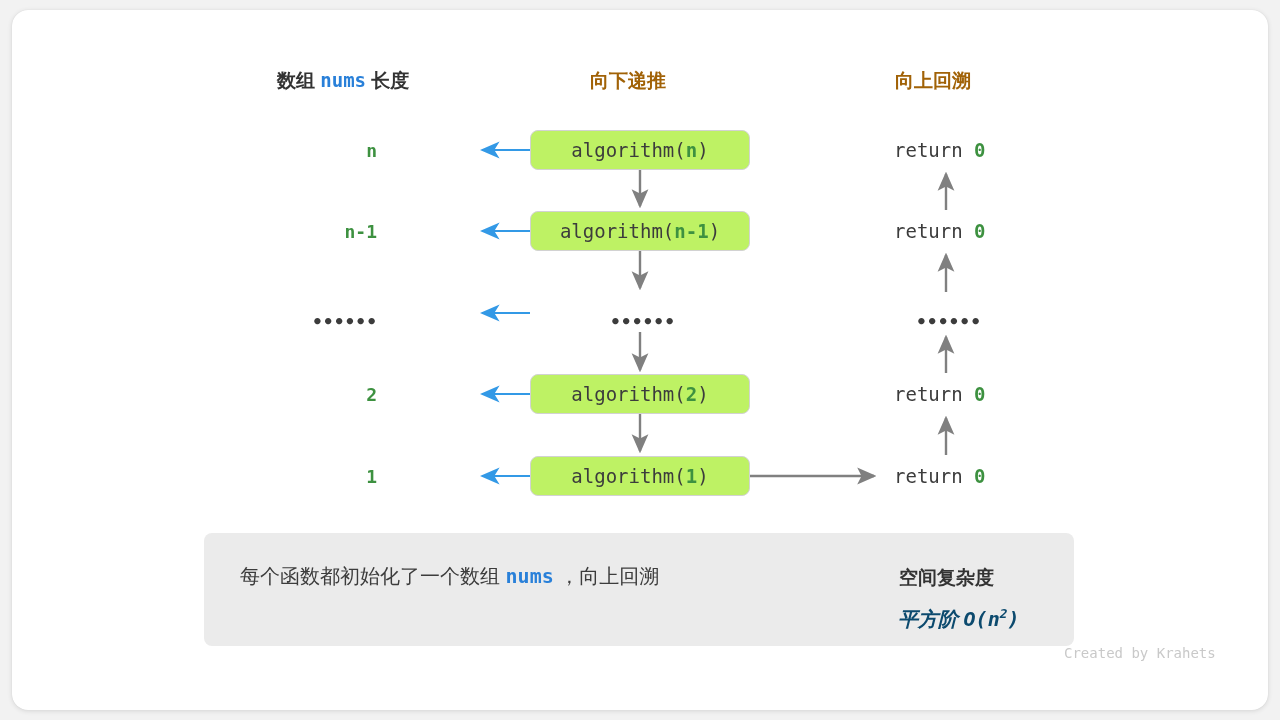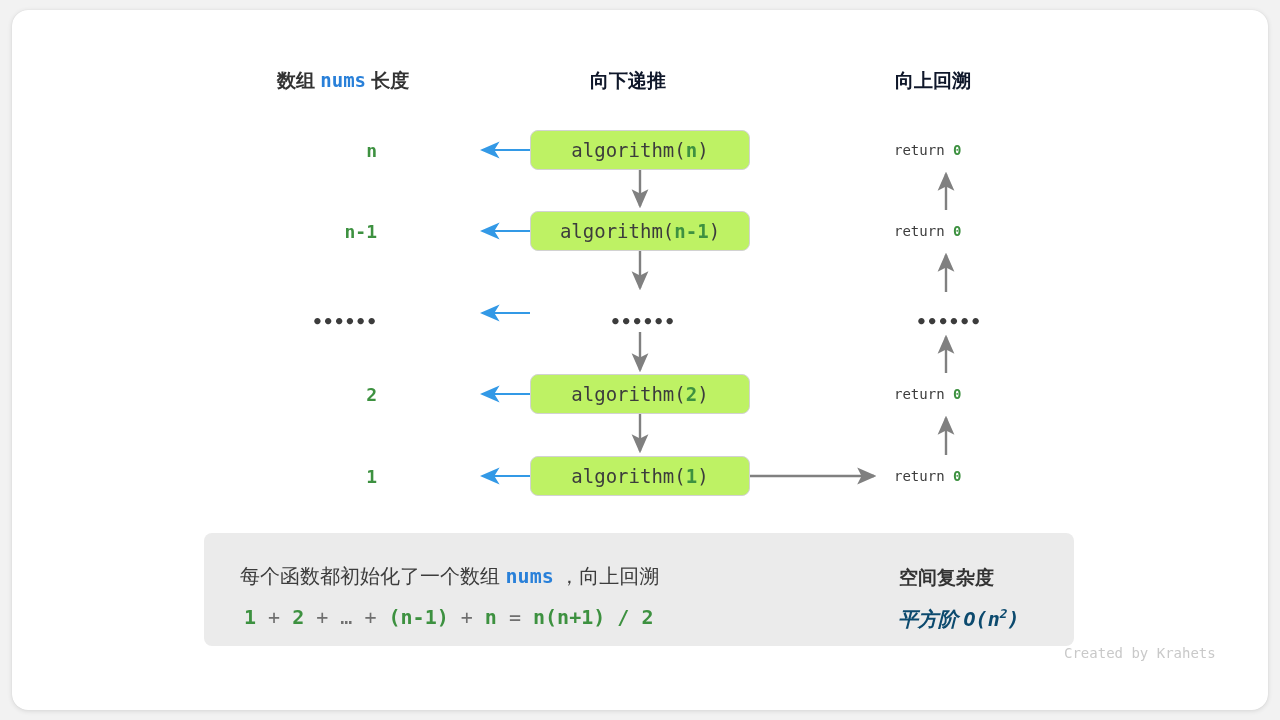--- a/index.html
+++ b/index.html
@@ -35,21 +35,21 @@
   .hdr-cjk {
     font-family: "Liberation Sans", sans-serif;
     font-weight: bold;
     font-size: 19px;
     color: #333333;
   }
   .hdr-gray {
     font-family: "Liberation Sans", sans-serif;
     font-weight: bold;
     font-size: 19px;
-    color: #0f172a;
+    color: #a16207;
   }
   .blue { color: #2980d9; }
   .mono {
     font-family: "DejaVu Sans Mono", "Liberation Mono", monospace;
   }
 
   
   .len-label {
     font-family: "DejaVu Sans Mono", "Liberation Mono", monospace;
     font-weight: bold;
@@ -80,21 +80,21 @@
     font-family: "DejaVu Sans Mono", "Liberation Mono", monospace;
     font-size: 19px;
     color: #3c3c3c;
     transform: translateY(-50%);
   }
   .callbox .arg { color: #3d9140; font-weight: bold; }
 
   
   .ret {
     font-family: "DejaVu Sans Mono", "Liberation Mono", monospace;
-    font-size: 14px;
+    font-size: 19px;
     color: #3c3c3c;
     transform: translateY(-50%);
   }
   .ret .zero { color: #3d9140; font-weight: bold; }
 
   
   .trigger {
     font-family: "Liberation Sans", sans-serif;
     font-weight: bold;
     font-size: 16px;
@@ -273,21 +273,20 @@
 
 
     <div class="summary" style="left:192px; top:523px; width:870px; height:113px;"></div>
 
     <div class="sum-line1" style="left:228px; top:553px;">
       <span>每个函数都初始化了一个数组</span>
       <span class="nums">nums</span>
       <span>，向上回溯</span>
     </div>
 
-    <div class="sum-line2" style="left:232px; top:595px;"><span class="g">1</span><span> + </span><span class="g">2</span><span> + … + </span><span class="g">(n-1)</span><span> + </span><span class="g">n</span><span> = </span><span class="g">n(n+1) / 2</span></div>
 
     <div class="sum-title" style="left:887px; top:555px;">空间复杂度</div>
 
     <div class="sum-result" style="left:886px; top:596px;">
       <span>平方阶</span>
       <span class="bigo"><span>O(n</span><sup>2</sup><span>)</span></span>
     </div>
 
     <div class="footer" style="left:1052px; top:635px;text-align:right;">Created by Krahets</div>
 

